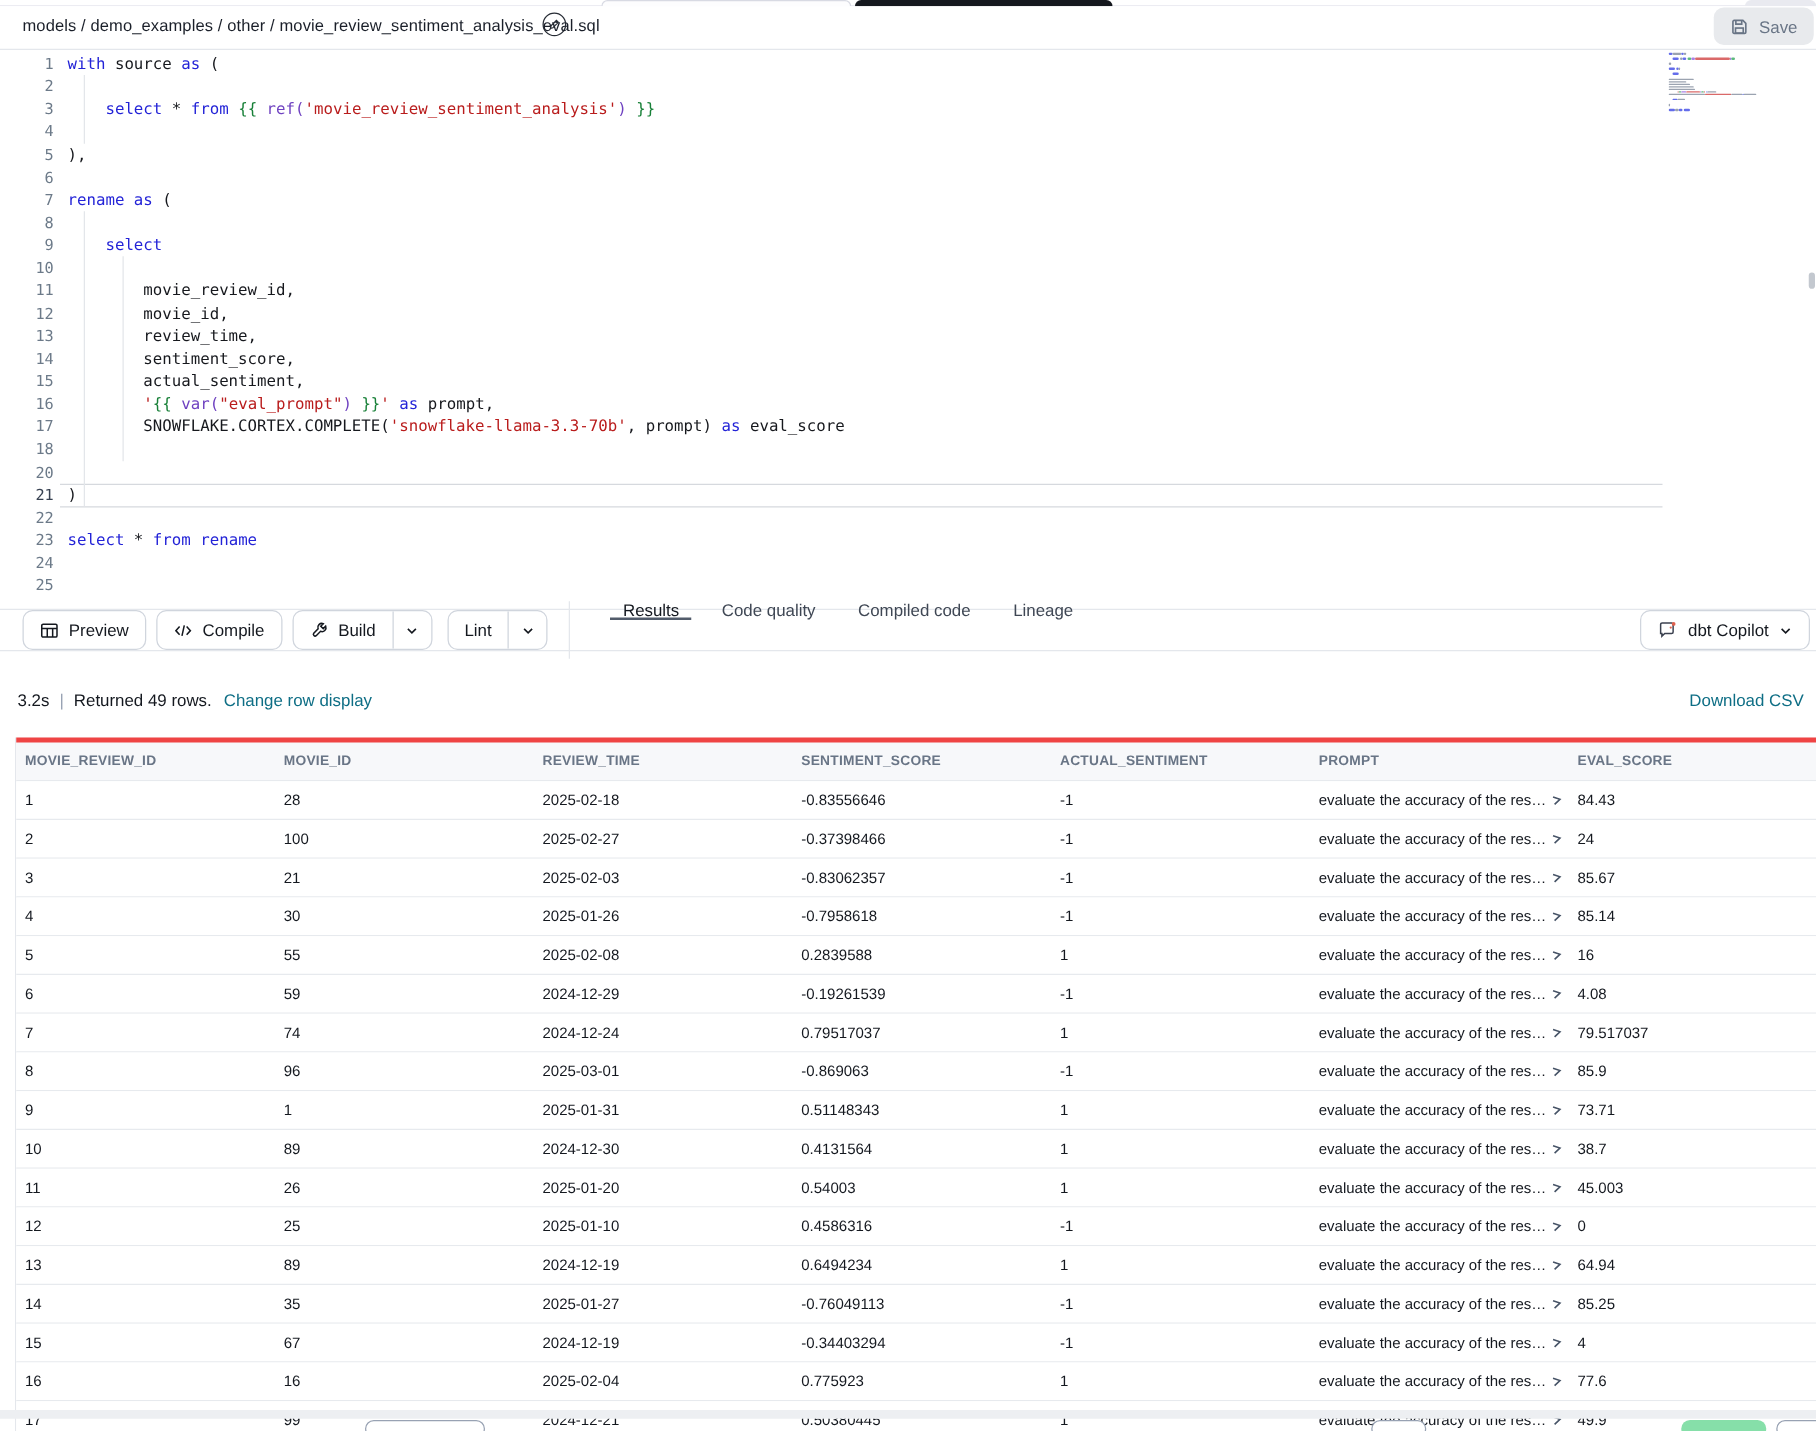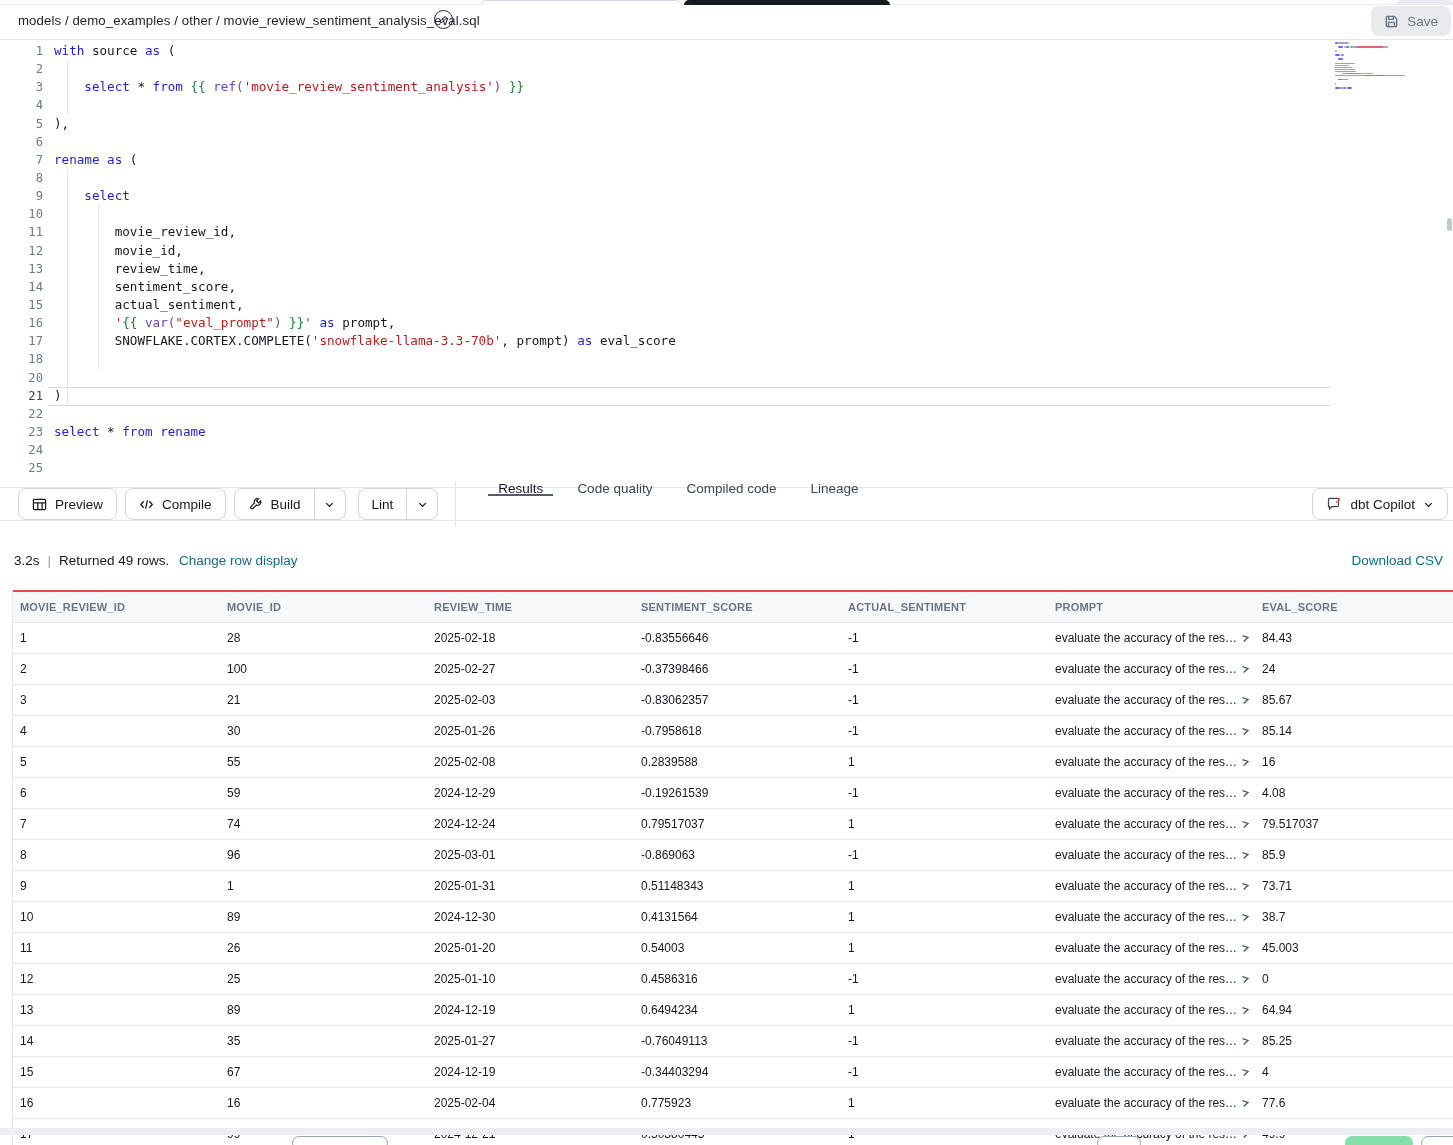--- a/index.html
+++ b/index.html
@@ -56,21 +56,21 @@
   .meta{position:absolute;left:0;top:533px;width:100%;height:57px;background:#fff;}
   .meta-left{position:absolute;left:14px;top:20px;font-size:13.5px;color:#14181f;display:flex;gap:8px;align-items:center;}
   .meta-pipe{color:#98a2b3;}
   .link{color:#0e6e85;cursor:pointer;}
   .meta-change{position:absolute;left:179px;top:20px;font-size:13.5px;}
   .meta-download{position:absolute;right:10px;top:20px;font-size:13.5px;}
 
   
   .rtable{position:absolute;left:12px;top:590px;right:0;border-left:1px solid #e4e7ec;}
   .tr{display:flex;height:30px;align-items:center;border-bottom:1px solid #e7eaee;background:#fff;}
-  .tr.head{background:#f7f8fa;border-top:2px solid #ef4444;}
+  .tr.head{background:#f7f8fa;border-top:4px solid #ef4444;}
   .td{flex:0 0 207px;width:207px;padding-left:7px;box-sizing:border-box;font-size:12px;color:#14181f;
       white-space:nowrap;overflow:hidden;display:flex;align-items:center;}
   .td.last{flex:1 1 auto;}
   .head .td{font-size:11px;font-weight:bold;color:#697586;letter-spacing:.2px;}
   .prompt-cell span.ptxt{overflow:hidden;white-space:nowrap;}
   .expand{margin-left:4px;flex:0 0 auto;display:inline-flex;cursor:pointer;}
 
   .bottom-strip{position:absolute;left:0;top:1128px;width:100%;height:7px;background:#edeff2;}
   .bpill{position:absolute;top:1136px;height:14px;border-radius:7px;box-sizing:border-box;}
   .bpill.outline{border:1.5px solid #98a2b3;background:#fff;}

